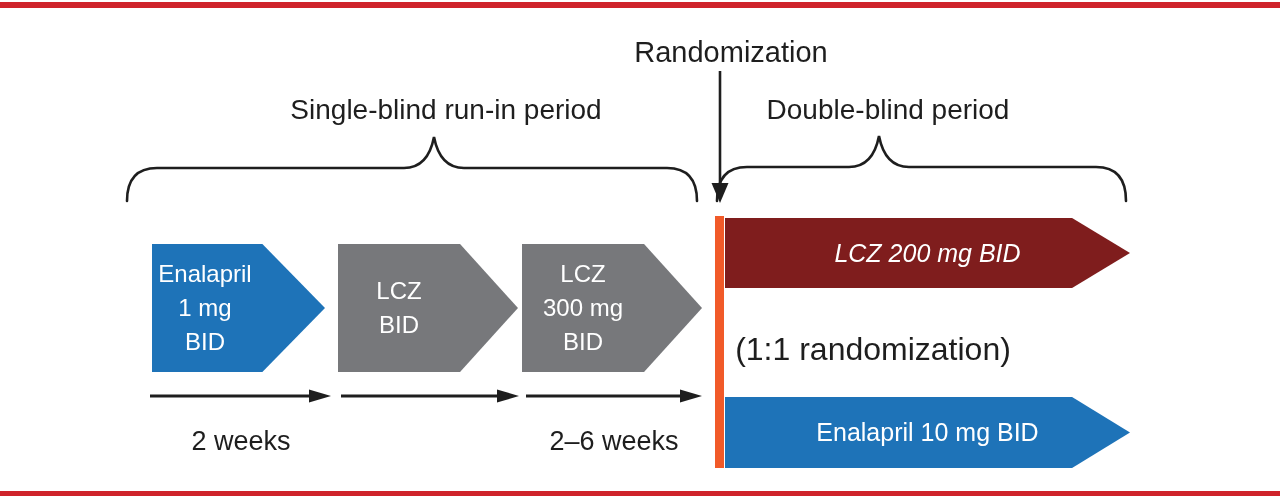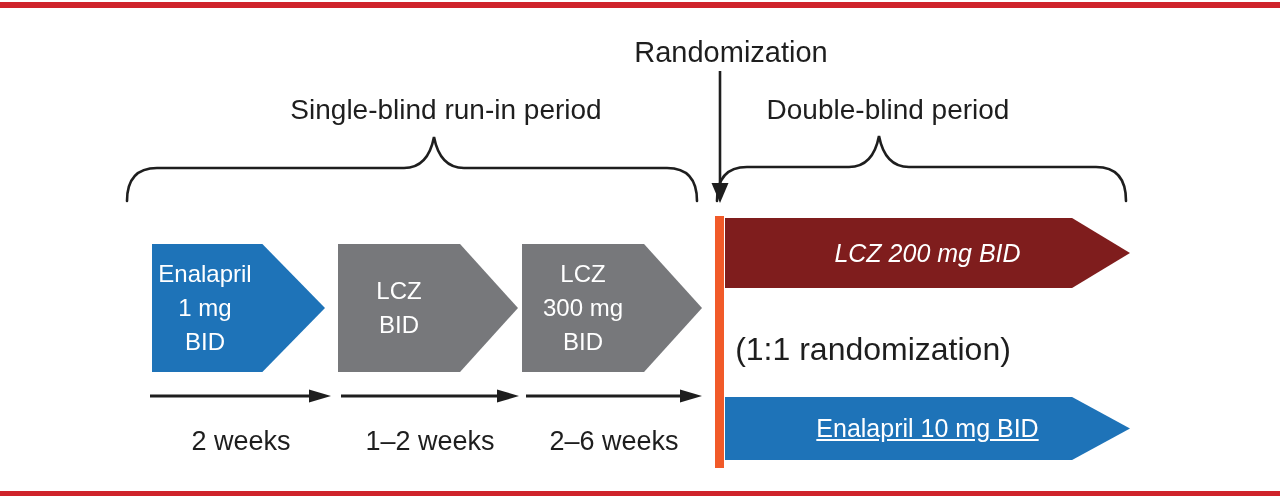--- a/index.html
+++ b/index.html
@@ -68,21 +68,21 @@
     padding-right: 58px;
     background: #77787b;
     clip-path: polygon(0% 0%, 67.8% 0%, 100% 50%, 67.8% 100%, 0% 100%);
   }
   .chev.arm {
     left: 725px; width: 405px;
     font-size: 25px;
     clip-path: polygon(0% 0%, 85.7% 0%, 100% 50%, 85.7% 100%, 0% 100%);
   }
   .chev.arm-top { top: 218px; height: 70px; background: #7f1d1d; font-style: italic; }
-  .chev.arm-bottom { top: 397px; height: 63px; background: #1e73b8; text-decoration: underline; }
+  .chev.arm-bottom { top: 397px; height: 71px; background: #1e73b8; }
   .week-lbl {
     position: absolute;
     top: 408px;
     width: 200px;
     text-align: center;
     font-size: 27px;
     white-space: nowrap;
     margin-top: 18px;
   }
   .week-lbl.w1 { left: 141px; }
@@ -154,21 +154,20 @@
     <div>LCZ</div>
     <div>BID</div>
   </div>
   <div class="chev runin step-gray2">
     <div>LCZ</div>
     <div>300 mg</div>
     <div>BID</div>
   </div>
 
   <div class="week-lbl w1">2 weeks</div>
-  <div class="week-lbl w2">1–2 weeks</div>
   <div class="week-lbl w3">2–6 weeks</div>
 
   <div class="orange-divider"></div>
 
   <div class="chev arm arm-top">
     <div>LCZ 200 mg BID</div>
   </div>
   <div class="ratio-lbl">(1:1 randomization)</div>
   <div class="chev arm arm-bottom">
     <div>Enalapril 10 mg BID</div>

